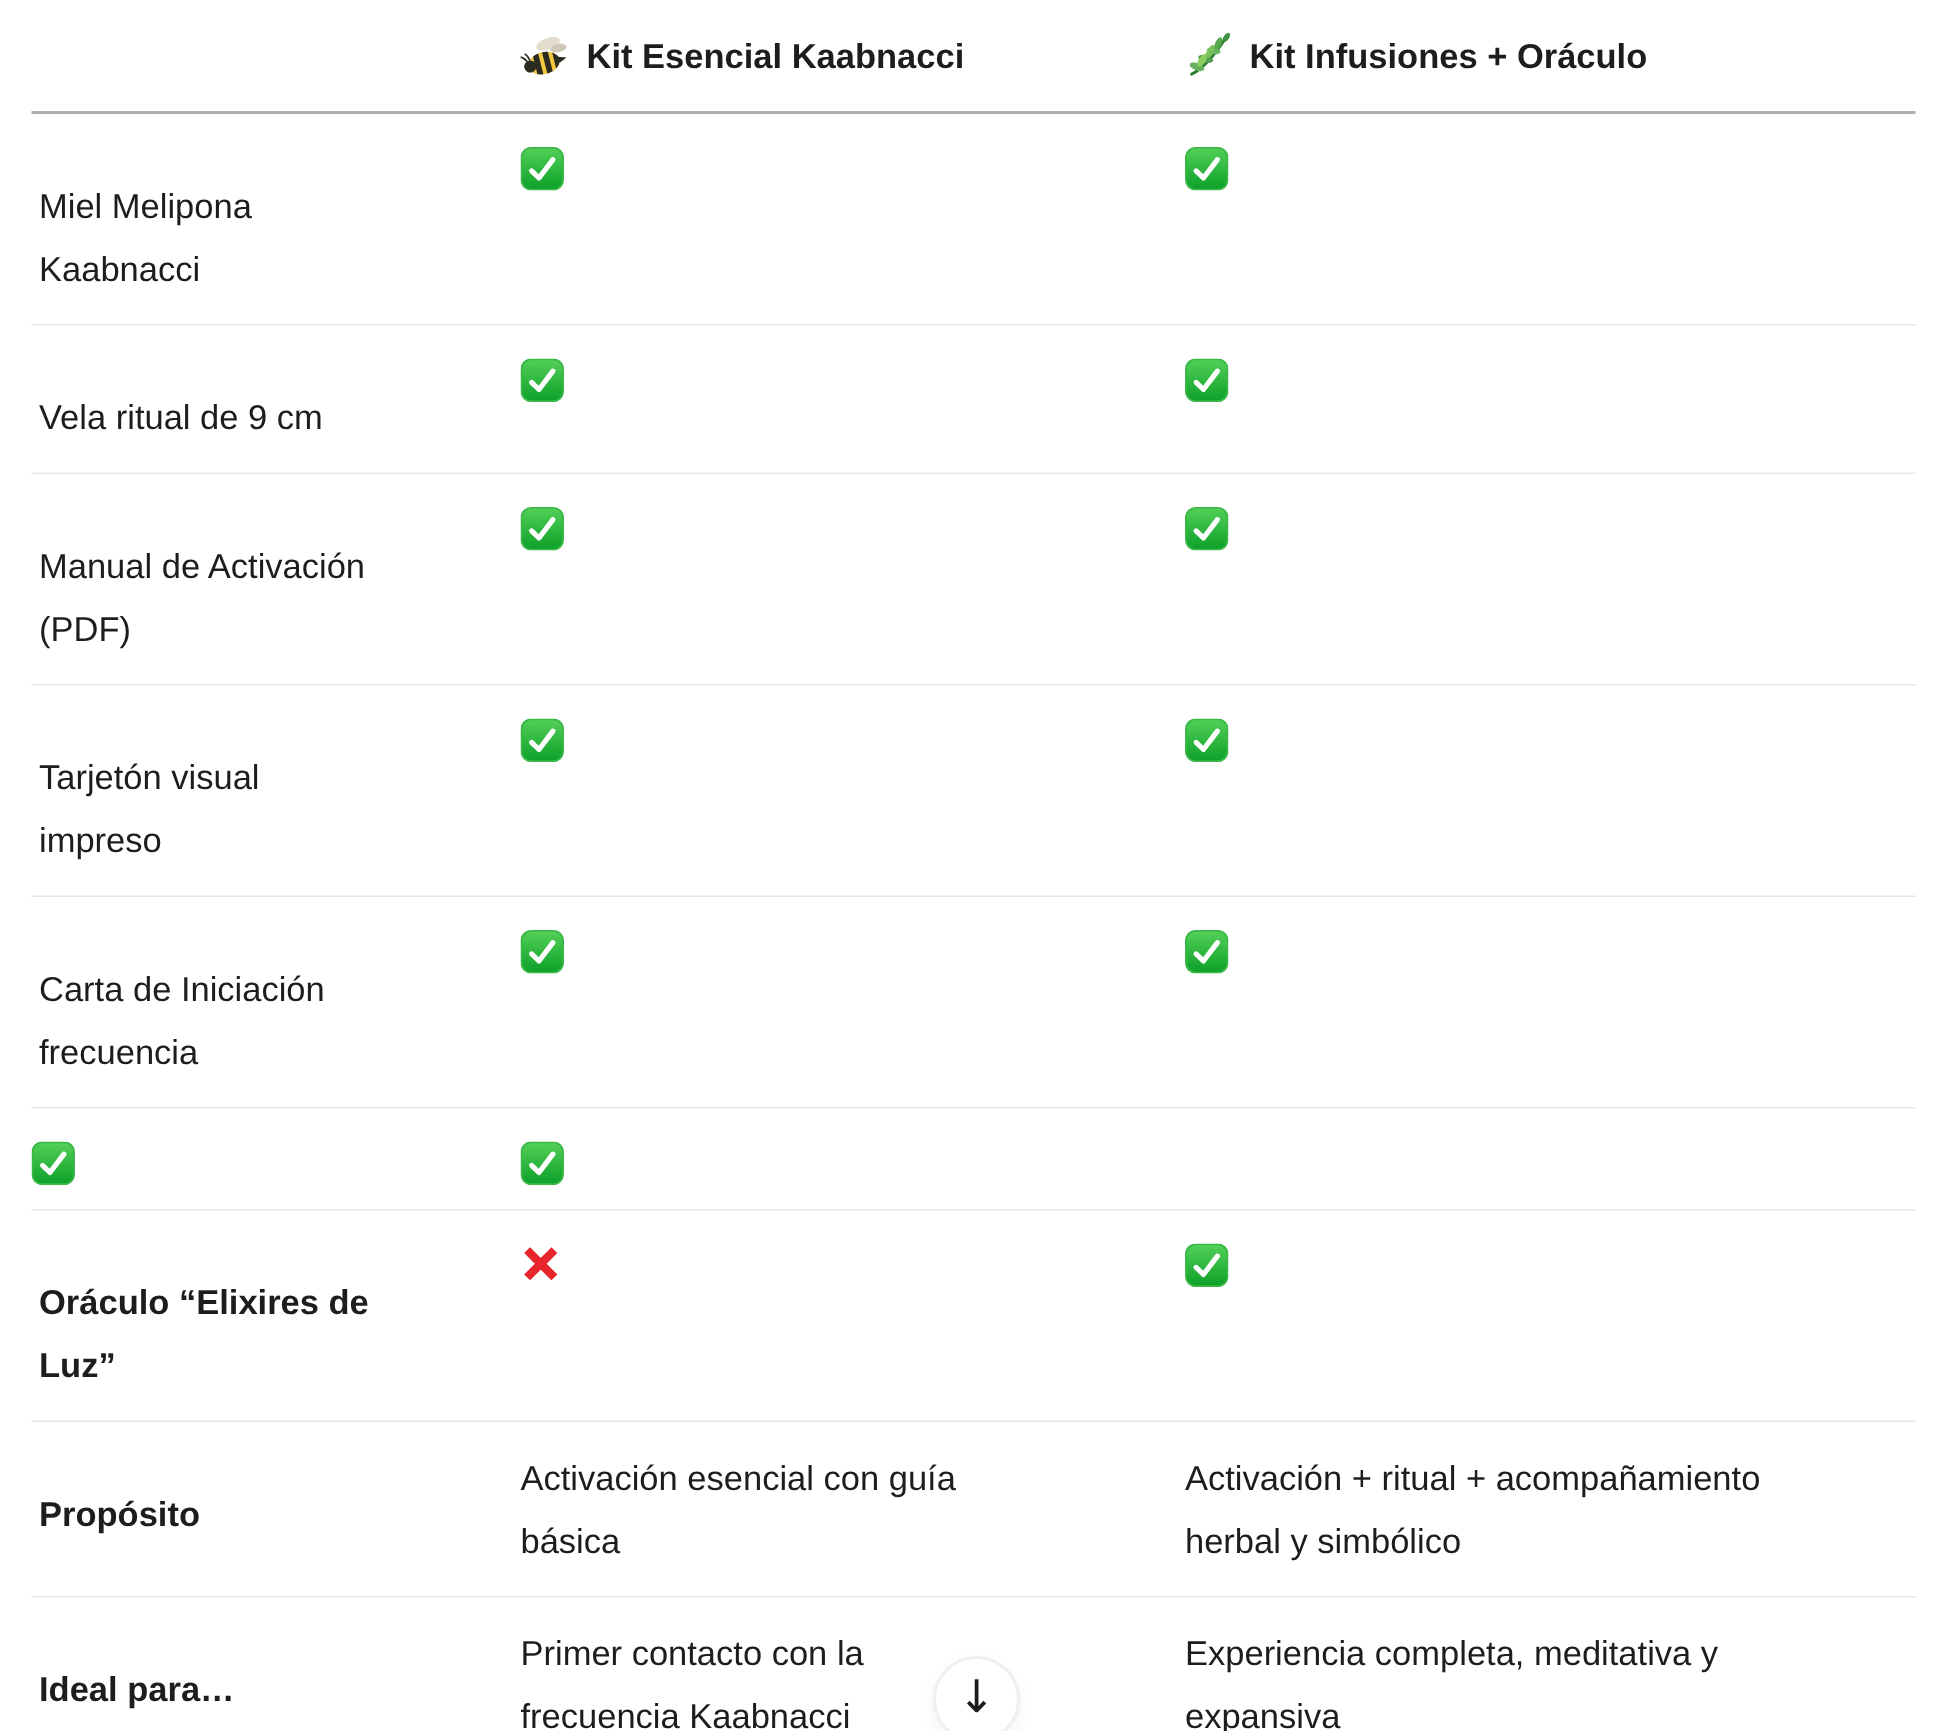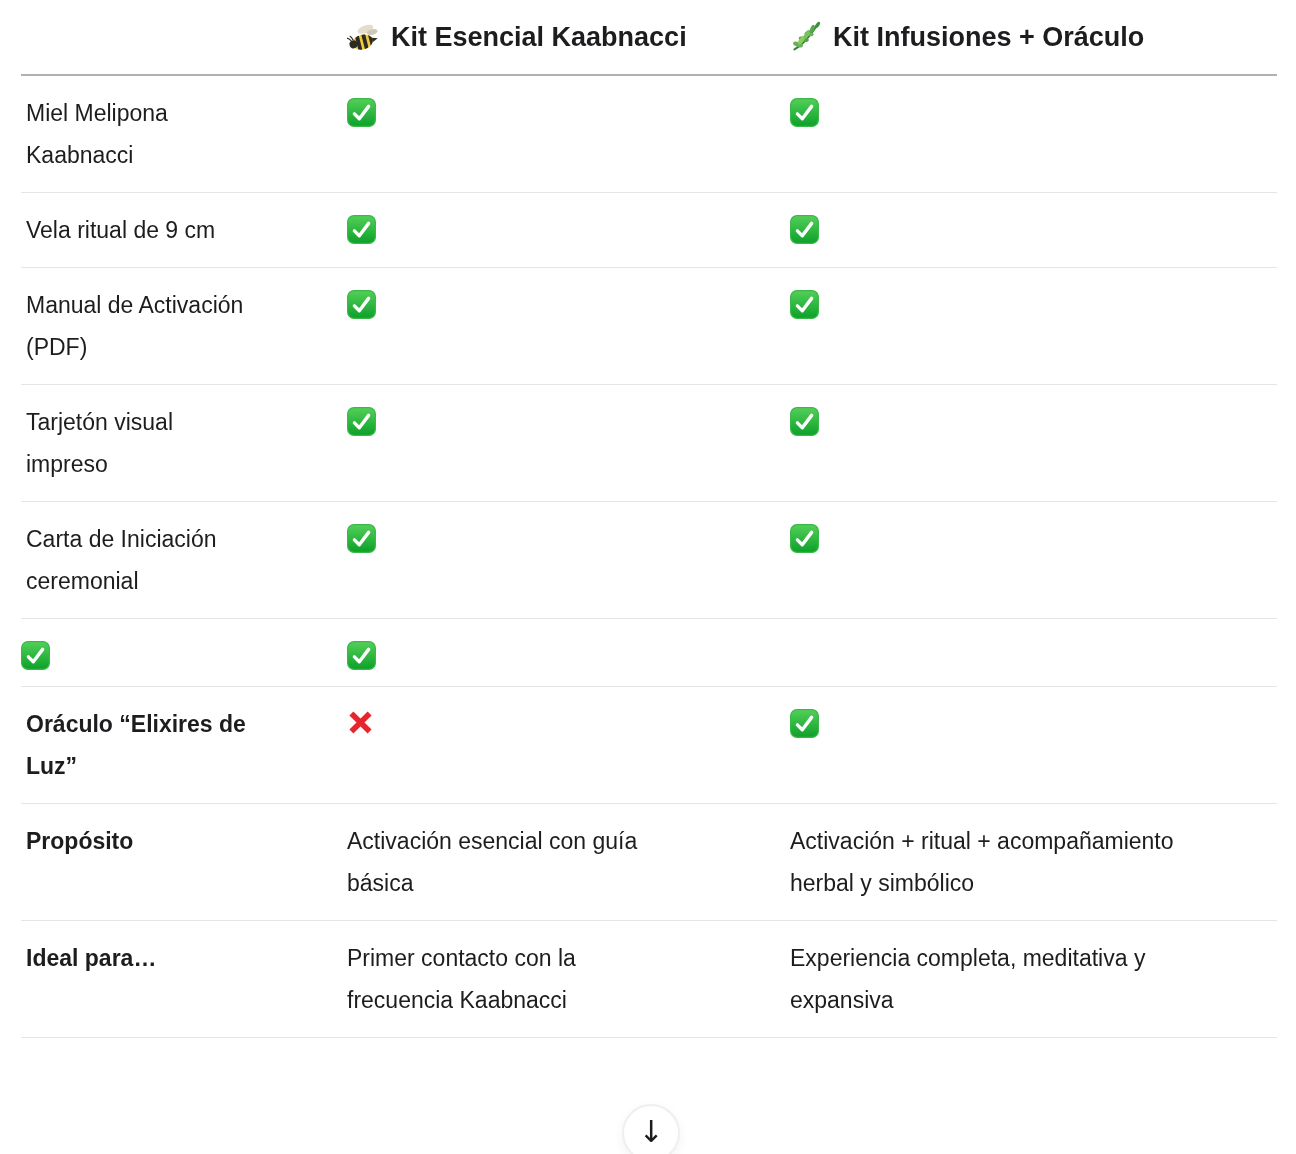--- a/index.html
+++ b/index.html
@@ -26,28 +26,28 @@
   }
   .trow {
     border-bottom: 1px solid #e5e5e5;
   }
   .cell {
     font-size: 23px;
     line-height: 42px;
     padding: 16px 28px 16px 0;
     white-space: pre-line;
   }
-  .col-label { padding-left: 5px; }
+  .col-label { padding-left: 5px; margin-top: 24px; }
   .bold { font-weight: 700; }
   .head-cell {
     display: flex;
     align-items: center;
     gap: 11px;
     font-weight: 700;
-    font-size: 27px;
+    font-size: 23px;
     white-space: normal;
     padding: 0;
   }
   .head-cell .hicon { display: inline-flex; flex: 0 0 auto; }
   .head-cell .hicon svg { display: block; }
   .cell-icon { padding-top: 22px; padding-bottom: 16px; }
   .cell-icon svg { display: block; }
   .cell-text { white-space: pre-line; }
   .scroll-btn {
     position: absolute;
@@ -207,21 +207,21 @@
         <stop offset="0" stop-color="#53d058"></stop>
         <stop offset="1" stop-color="#0ca029"></stop>
       </linearGradient>
     </defs>
     <rect x="0.6" y="0.6" width="27.8" height="27.8" rx="6.5" fill="url(#ckg)" stroke="#3cb84a" stroke-width="1.2"></rect>
     <path d="M7.4 15.9 L12.3 20.7 L21.6 8.4" fill="none" stroke="#ffffff" stroke-width="3.4" stroke-linecap="round" stroke-linejoin="round"></path>
   </svg></div>
       </div>
       <div class="trow">
         <div class="cell col-label">Carta de Iniciación
-ceremonial</div>
+frecuencia</div>
         <div class="cell cell-icon"><svg width="29" height="29" viewBox="0 0 29 29">
     <defs>
       <linearGradient id="ckg" x1="0" y1="0" x2="0" y2="1">
         <stop offset="0" stop-color="#53d058"></stop>
         <stop offset="1" stop-color="#0ca029"></stop>
       </linearGradient>
     </defs>
     <rect x="0.6" y="0.6" width="27.8" height="27.8" rx="6.5" fill="url(#ckg)" stroke="#3cb84a" stroke-width="1.2"></rect>
     <path d="M7.4 15.9 L12.3 20.7 L21.6 8.4" fill="none" stroke="#ffffff" stroke-width="3.4" stroke-linecap="round" stroke-linejoin="round"></path>
   </svg></div>

